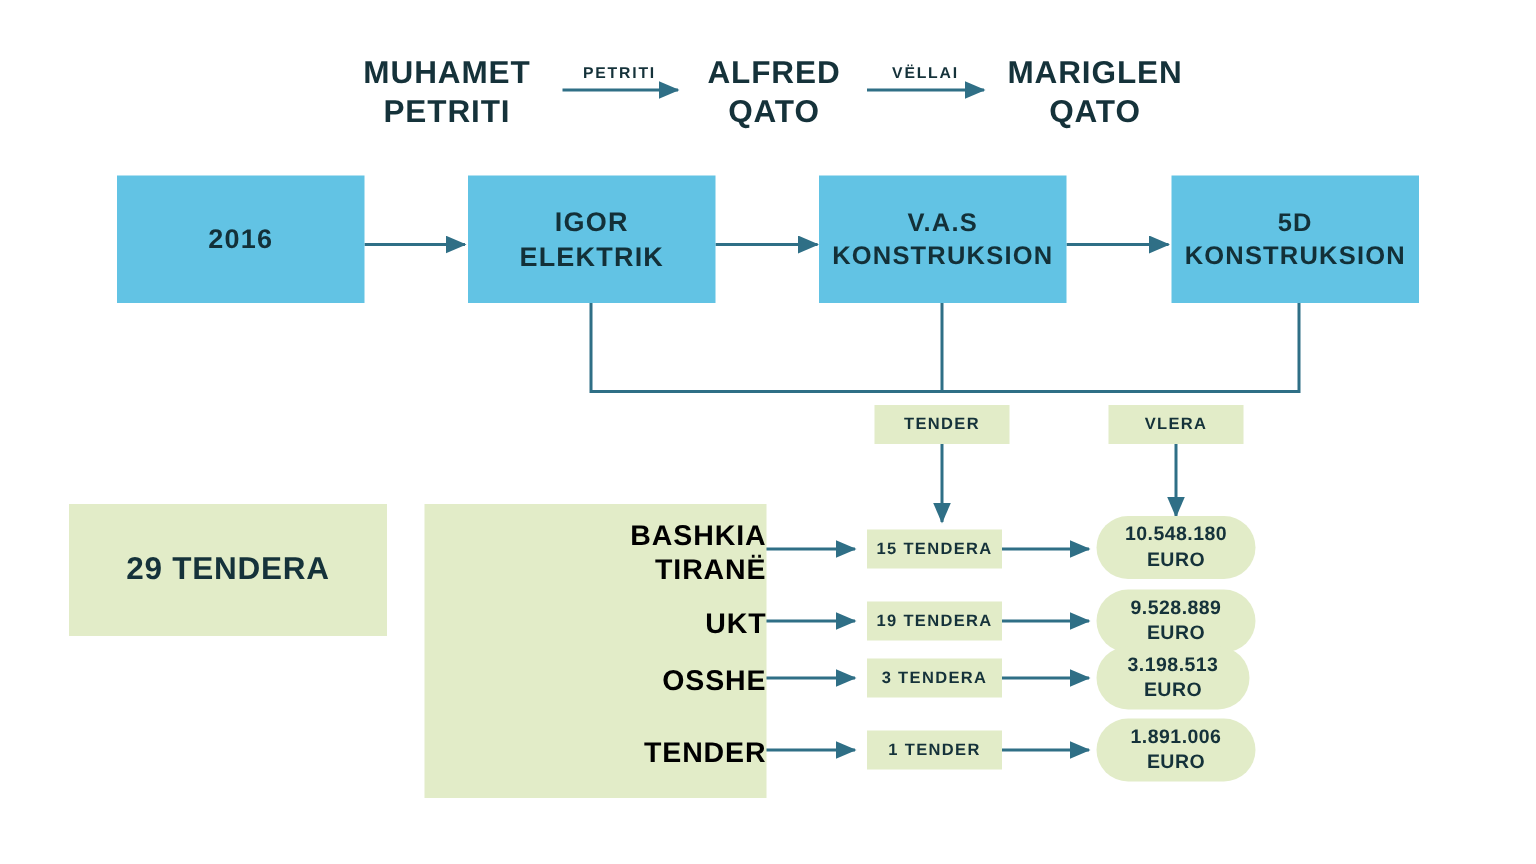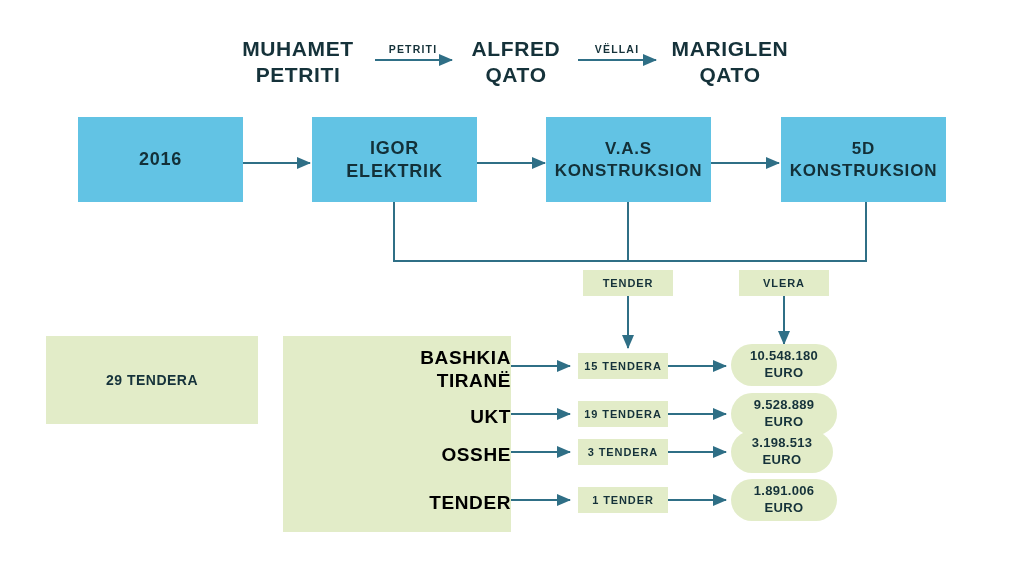--- a/index.html
+++ b/index.html
@@ -62,21 +62,21 @@
     position: absolute;
     background: #e2ecc8;
     display: flex;
     align-items: center;
     justify-content: center;
     text-align: center;
     color: #15323a;
   }
   .greenbox.big {
     font-weight: bold;
-    font-size: 14px;
+    font-size: 21px;
     line-height: 1.3;
     letter-spacing: 0.5px;
     text-align: center;
   }
   .greenbox.tiny {
     font-size: 11px;
     font-weight: bold;
     letter-spacing: 0.9px;
   }
   .greenbox.value {

